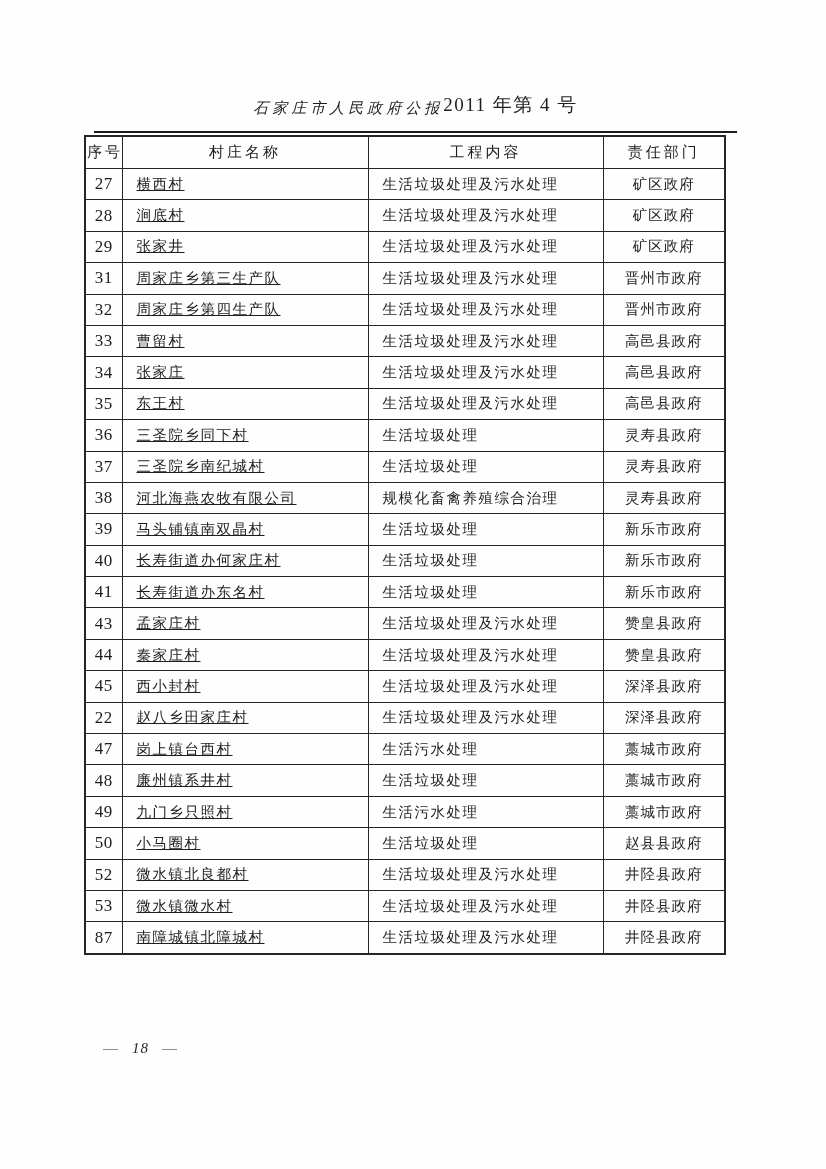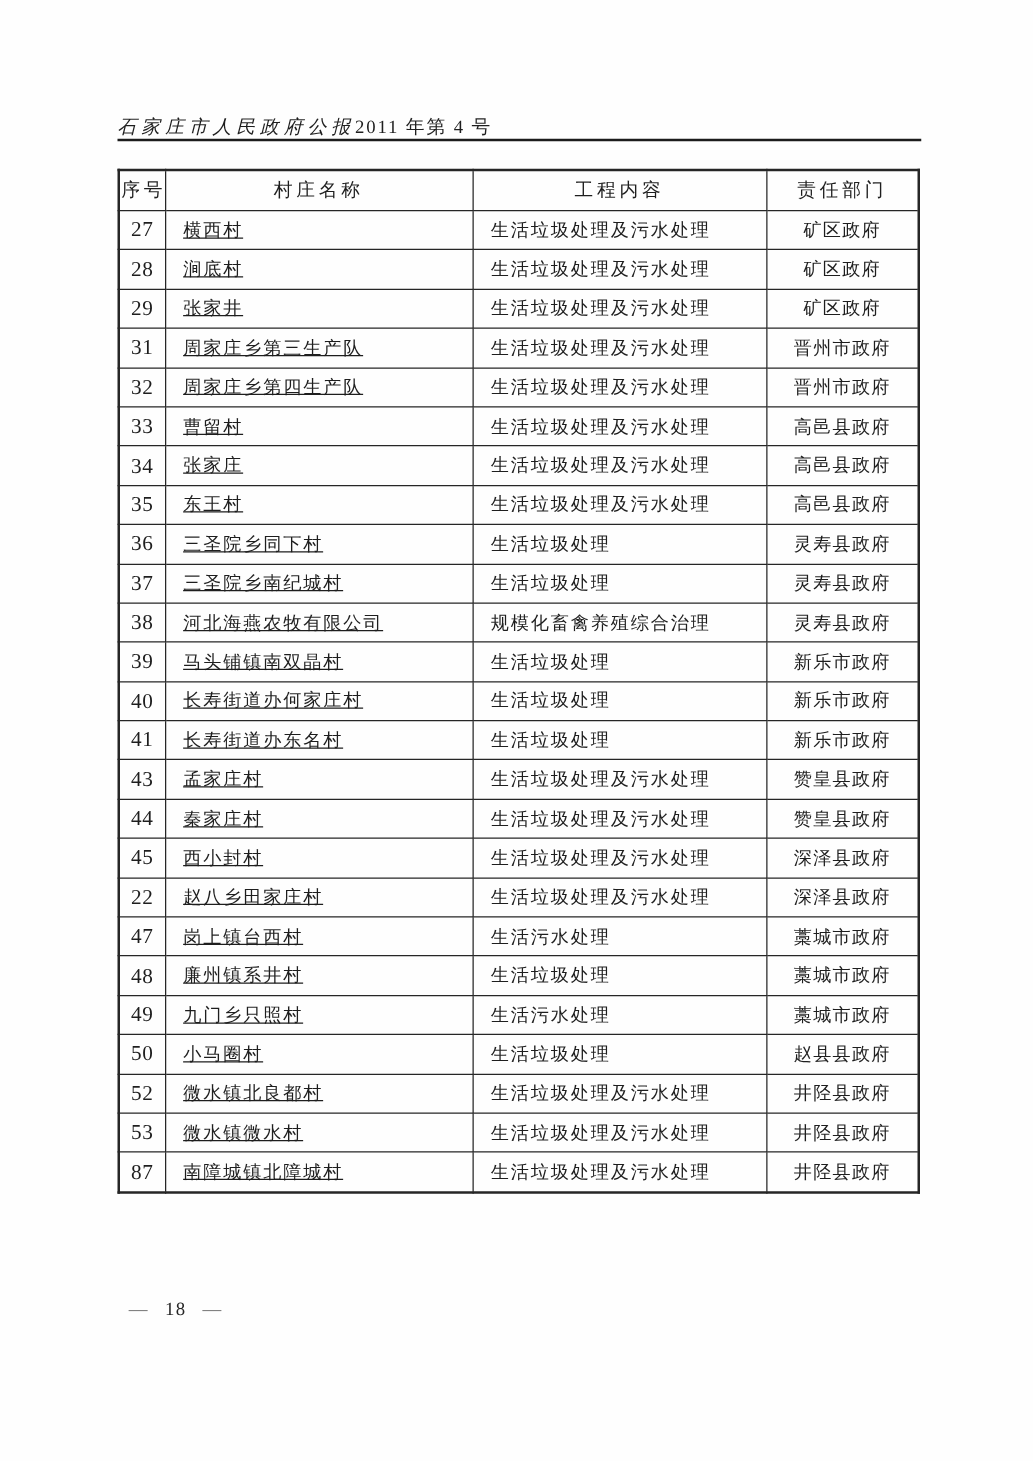--- a/index.html
+++ b/index.html
@@ -13,40 +13,40 @@
     color: #1e1e1e;
     overflow: hidden;
   }
   
   .doc-header {
     position: absolute;
     left: 94px;
     top: 92px;
     width: 643px;
     display: flex;
-    justify-content: flex-start;
+    justify-content: center;
     align-items: flex-end;
-    padding-bottom: 0;
+    padding-bottom: 13px;
     border-bottom: 2px solid #1c1c1c;
   }
   .pub-title {
     font-style: italic;
     font-size: 15px;
     letter-spacing: 4px;
     white-space: nowrap;
   }
   .issue-no {
-    font-size: 15px;
+    font-size: 19px;
     letter-spacing: 1.5px;
     white-space: nowrap;
   }
   
   table.gov-table {
     position: absolute;
-    left: 94px;
+    left: 84px;
     top: 135px;
     width: 640px;
     border-collapse: collapse;
     table-layout: fixed;
     border: 2px solid #262626;
   }
   .gov-table th, .gov-table td {
     border: 1.5px solid #262626;
     overflow: hidden;
     white-space: nowrap;
@@ -72,21 +72,21 @@
     position: absolute;
     left: 103px;
     top: 1040px;
     font-size: 15px;
     letter-spacing: 1px;
     display: flex;
     align-items: center;
     gap: 13px;
   }
   .doc-footer .dash { color: #6a6a6a; }
-  .doc-footer .pg   { color: #262626; }
+  .doc-footer .pg   { color: #262626; font-style: italic; }
 </style>
 </head>
 <body>
 
 <div class="page">
 
   <div class="doc-header">
     <span class="pub-title">石家庄市人民政府公报</span>
     <span class="issue-no">2011 年第 4 号</span>
   </div>

